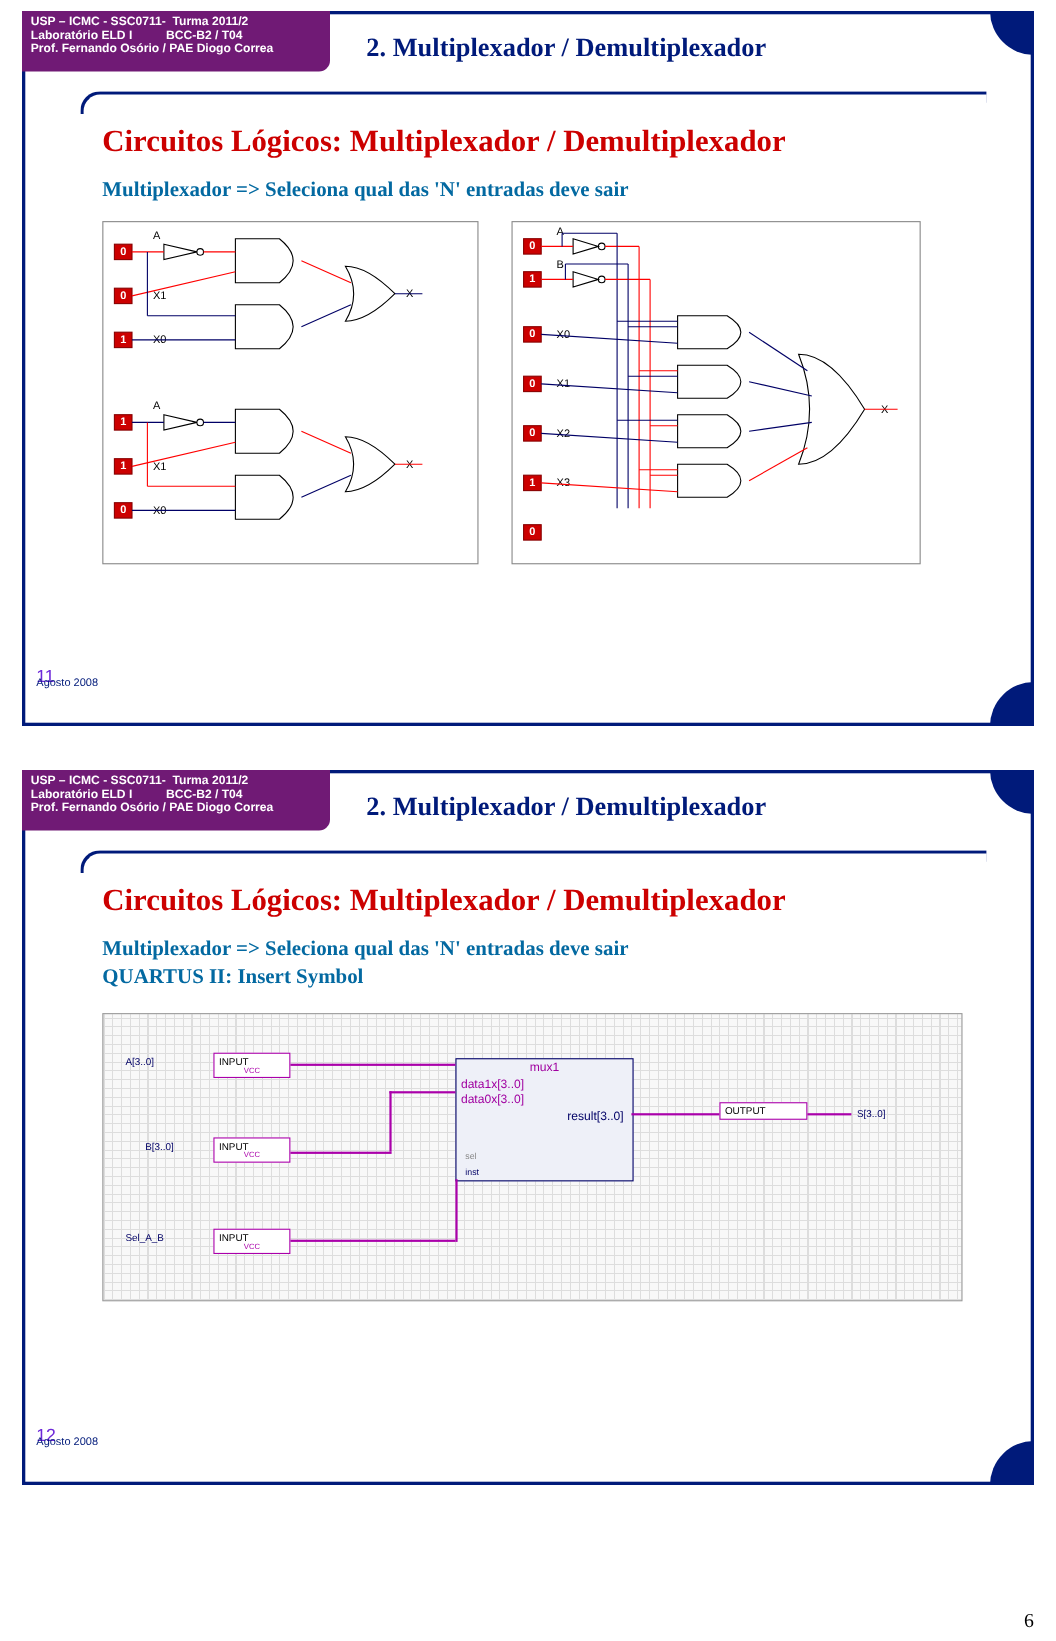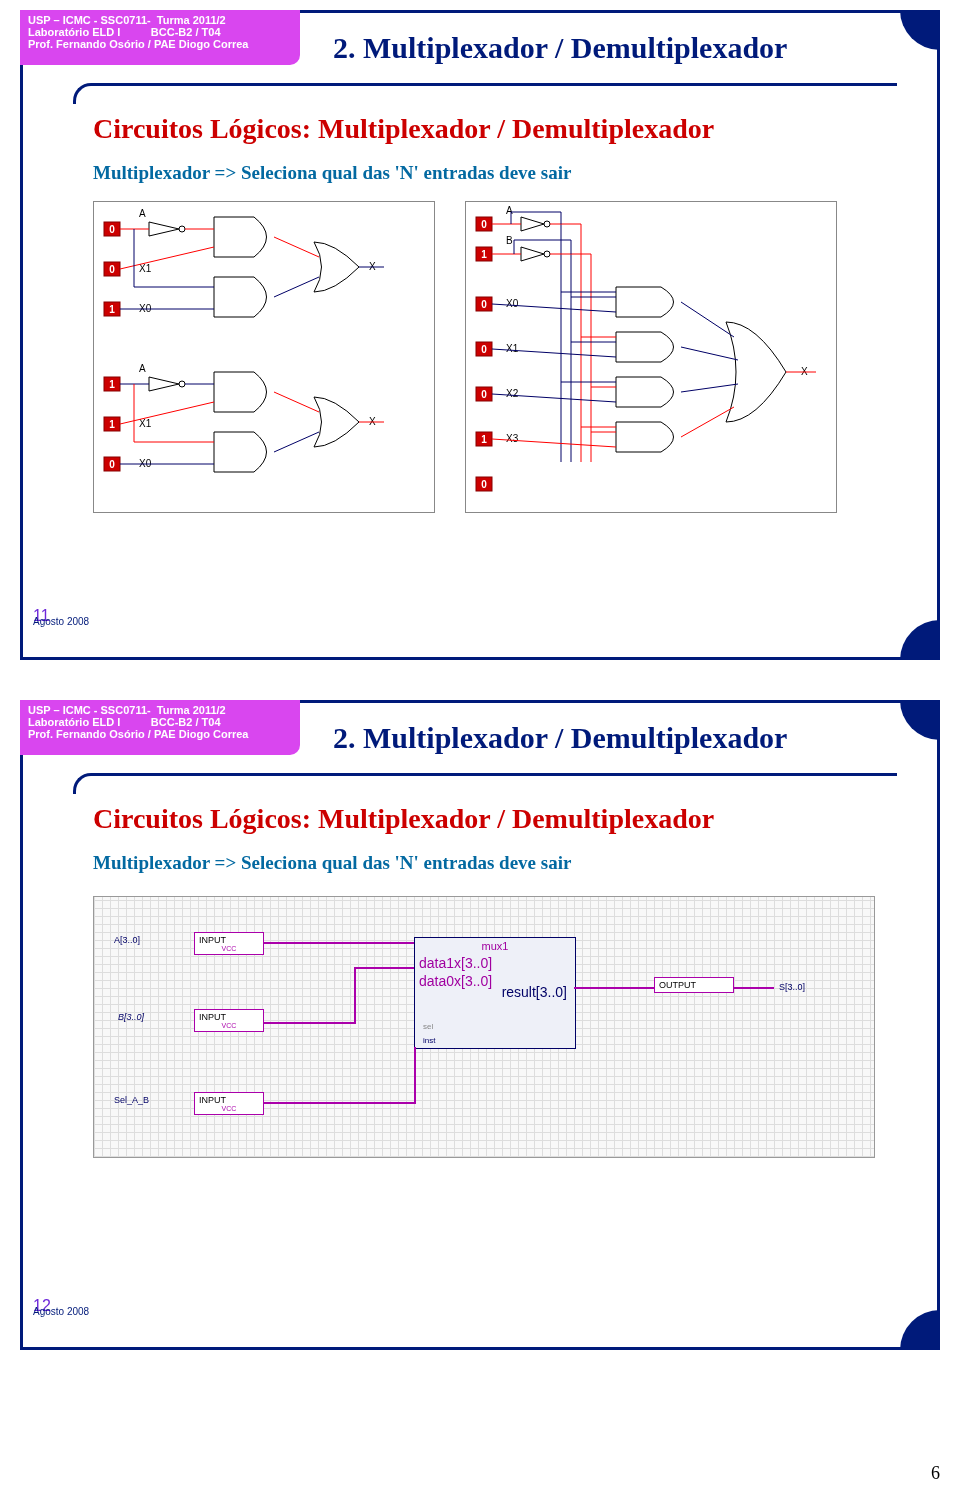--- a/index.html
+++ b/index.html
@@ -53,36 +53,36 @@
     bottom: -3px;
     right: -3px;
     border-top-left-radius: 40px;
   }
   .header-box {
     position: absolute;
     top: -3px;
     left: -3px;
     width: 280px;
     height: 55px;
-    background: #d946ef;
+    background: #701a75;
     color: #fff;
     font-family: Arial, sans-serif;
     font-size: 11px;
     font-weight: bold;
     padding: 4px 8px;
     box-sizing: border-box;
     z-index: 2;
     border-bottom-right-radius: 10px;
   }
   .slide-title {
     position: absolute;
     top: 18px;
     left: 310px;
     font-family: "Times New Roman", serif;
-    font-size: 30px;
+    font-size: 24px;
     font-weight: bold;
     color: #001a7a;
   }
   .title-underline {
     position: absolute;
     top: 70px;
     left: 50px;
     right: 40px;
     height: 18px;
     border-top: 3px solid #001a7a;
@@ -207,21 +207,21 @@
     background: #eef0f8;
     font-family: Arial, sans-serif;
   }
   .q-block .title {
     font-size: 11px;
     color: #a000a0;
     text-align: center;
     padding: 2px;
   }
   .q-block .port {
-    font-size: 14px;
+    font-size: 11px;
     color: #006;
     padding: 1px 4px;
   }
   .q-wire {
     position: absolute;
     background: #a0a;
   }
 </style>
 </head>
 <body>
@@ -402,30 +402,31 @@
 
     <div class="slide-title">2. Multiplexador / Demultiplexador</div>
     <div class="title-underline"></div>
 
     <div class="slide-num">12</div>
     <div class="slide-date">Agosto 2008</div>
 
     <div class="content">
       <div class="content-title">Circuitos Lógicos: Multiplexador / Demultiplexador</div>
       <div class="content-text">Multiplexador =&gt; Seleciona qual das 'N' entradas deve sair</div>
+      <div class="content-text">QUARTUS II:   Insert Symbol</div>
 
       <div class="quartus">
 
         <div class="q-label" style="top:38px;left:20px;">A[3..0]</div>
         <div class="q-pin" style="top:35px;left:100px;width:70px;">
           <span>INPUT</span>
           <span class="sub">VCC</span>
         </div>
 
-        <div class="q-label" style="top:115px;left:24px;font-style:italic;">B[3..0]</div>
+        <div class="q-label" style="top:115px;left:38px;">B[3..0]</div>
         <div class="q-pin" style="top:112px;left:100px;width:70px;">
           <span>INPUT</span>
           <span class="sub">VCC</span>
         </div>
 
         <div class="q-label" style="top:198px;left:20px;">Sel_A_B</div>
         <div class="q-pin" style="top:195px;left:100px;width:70px;">
           <span>INPUT</span>
           <span class="sub">VCC</span>
         </div>

